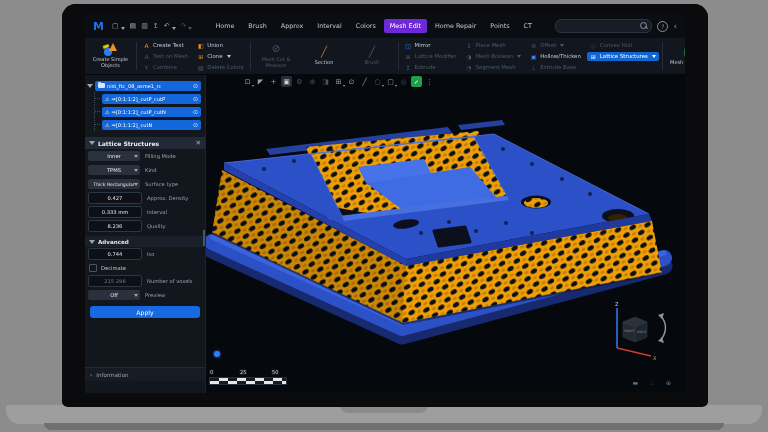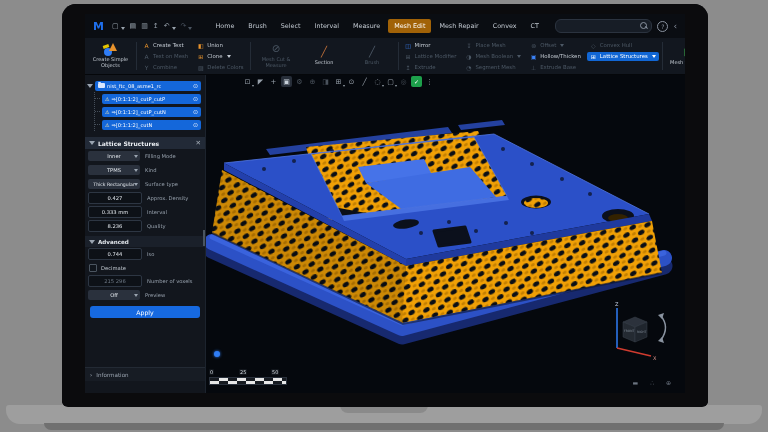--- a/index.html
+++ b/index.html
@@ -19,21 +19,21 @@
        color:#c3cad2;font-size:6px;overflow:hidden;}
   
   .tb{height:24px;display:flex;align-items:center;padding:0 8px;gap:5px;background:#0a0d12;}
   .logo{color:#1f6feb;font-weight:bold;font-size:11px;margin-right:3px;}
   .qi{color:#99a3ad;font-size:7px;display:flex;align-items:flex-end;gap:1px;}
   .qi.dis{color:#4b5460;}
   .caret{width:0;height:0;border-left:2px solid transparent;border-right:2px solid transparent;
          border-top:3px solid currentColor;display:inline-block;margin-left:1px;}
   .tabs{display:flex;gap:2px;margin-left:12px;}
   .tab{padding:3px 6px;font-size:6.4px;color:#c2c9d1;border-radius:2px;white-space:nowrap;}
-  .tab.active{background:#a16207;color:#fff;}
+  .tab.active{background:#6d28d9;color:#fff;}
   .searchbox{margin-left:auto;width:95px;height:12px;background:#171d26;border:1px solid #2b333f;
              border-radius:6px;position:relative;}
   .mag{position:absolute;right:4px;top:2px;width:5px;height:5px;border:1px solid #8a93a0;border-radius:50%;}
   .mag::after{content:"";position:absolute;left:4px;top:4px;width:3px;height:1px;background:#8a93a0;
               transform:rotate(45deg);}
   .helpicon{width:9px;height:9px;border:1px solid #8a93a0;border-radius:50%;color:#8a93a0;
             display:flex;align-items:center;justify-content:center;font-size:6px;}
   .collapse{color:#8a93a0;font-size:9px;line-height:9px;}
   
   .ribbon{height:36px;background:#12171f;display:flex;align-items:center;padding:0 3px;gap:3px;
@@ -149,26 +149,26 @@
           <span>↶</span>
           <span class="caret"></span>
         </span>
     <span class="qi dis">
           <span>↷</span>
           <span class="caret"></span>
         </span>
     <div class="tabs">
       <span class="tab">Home</span>
       <span class="tab">Brush</span>
-      <span class="tab">Select</span>
+      <span class="tab">Approx</span>
       <span class="tab">Interval</span>
-      <span class="tab">Measure</span>
+      <span class="tab">Colors</span>
       <span class="tab active">Mesh Edit</span>
-      <span class="tab">Mesh Repair</span>
-      <span class="tab">Convex</span>
+      <span class="tab">Home Repair</span>
+      <span class="tab">Points</span>
       <span class="tab">CT</span>
     </div>
     <div class="searchbox">
       <input style="position: absolute; inset: 0px; background: transparent; border: none; outline: none; color: rgb(194, 201, 209); font-size: 5.5px; padding: 0px 12px 0px 5px; font-family: &quot;DejaVu Sans&quot;, sans-serif;" placeholder="">
       <span class="mag"></span>
     </div>
     <span class="helpicon">?</span>
     <span class="collapse">‹</span>
   </div>
 

